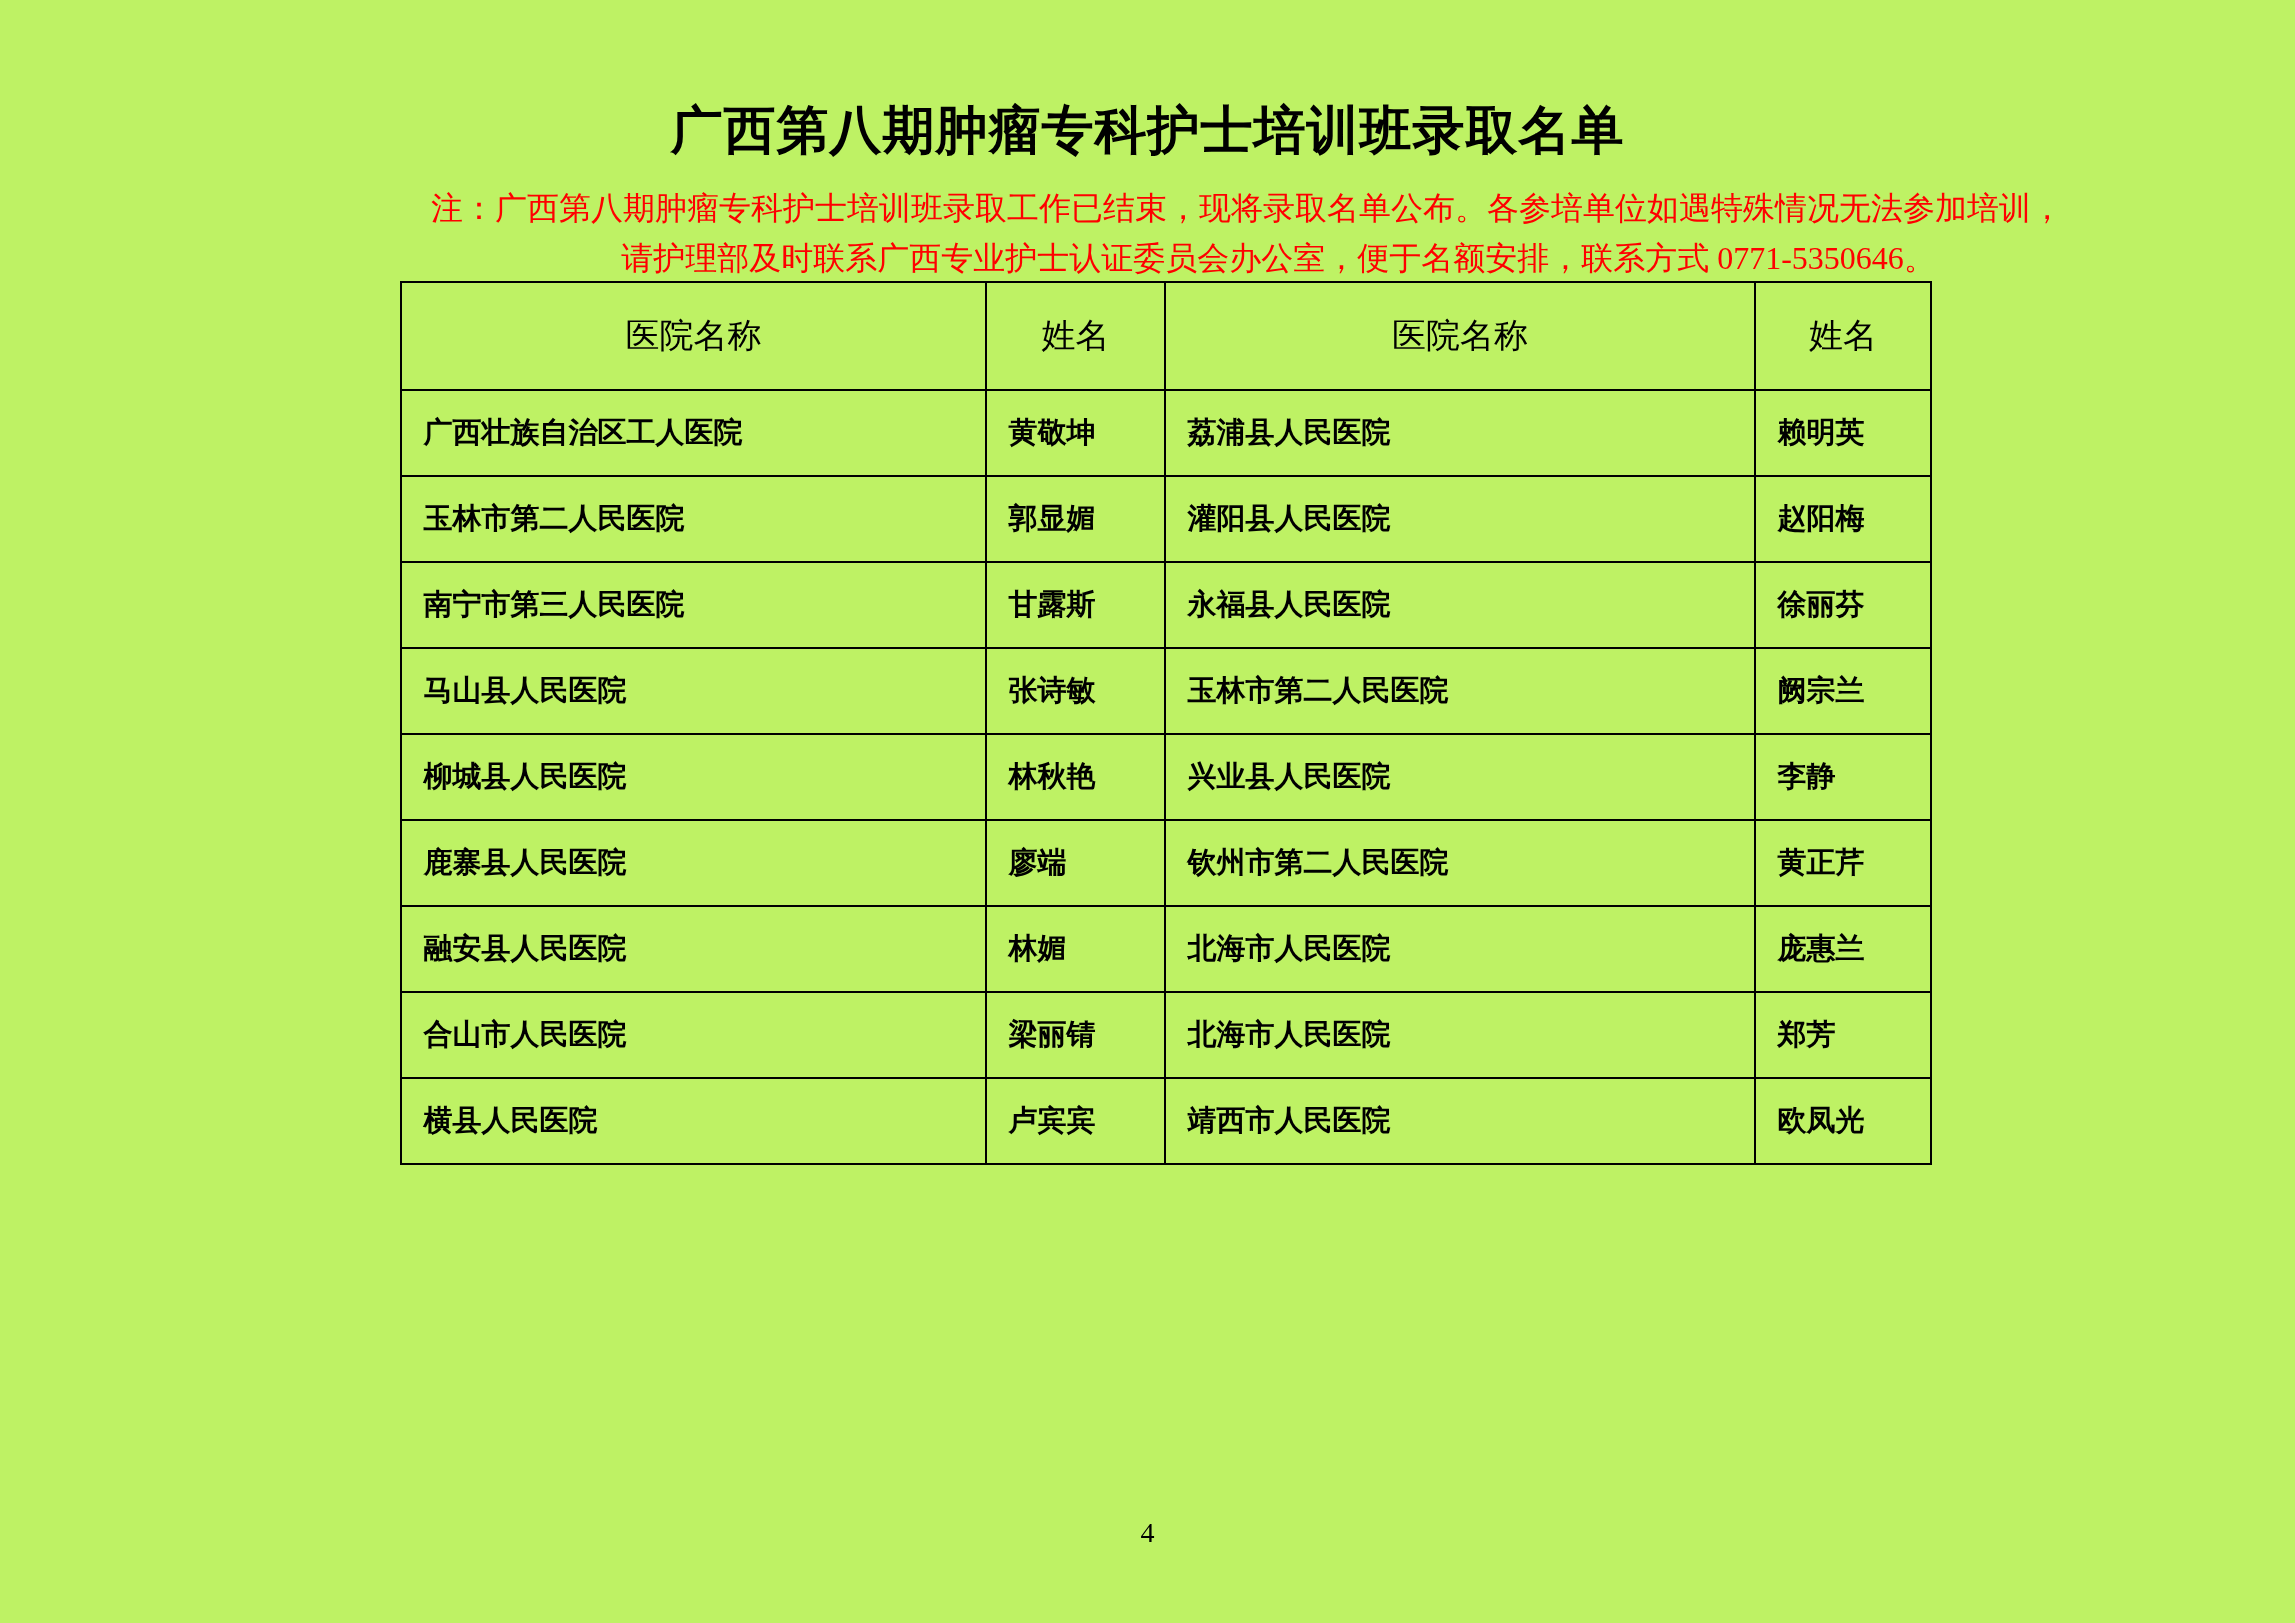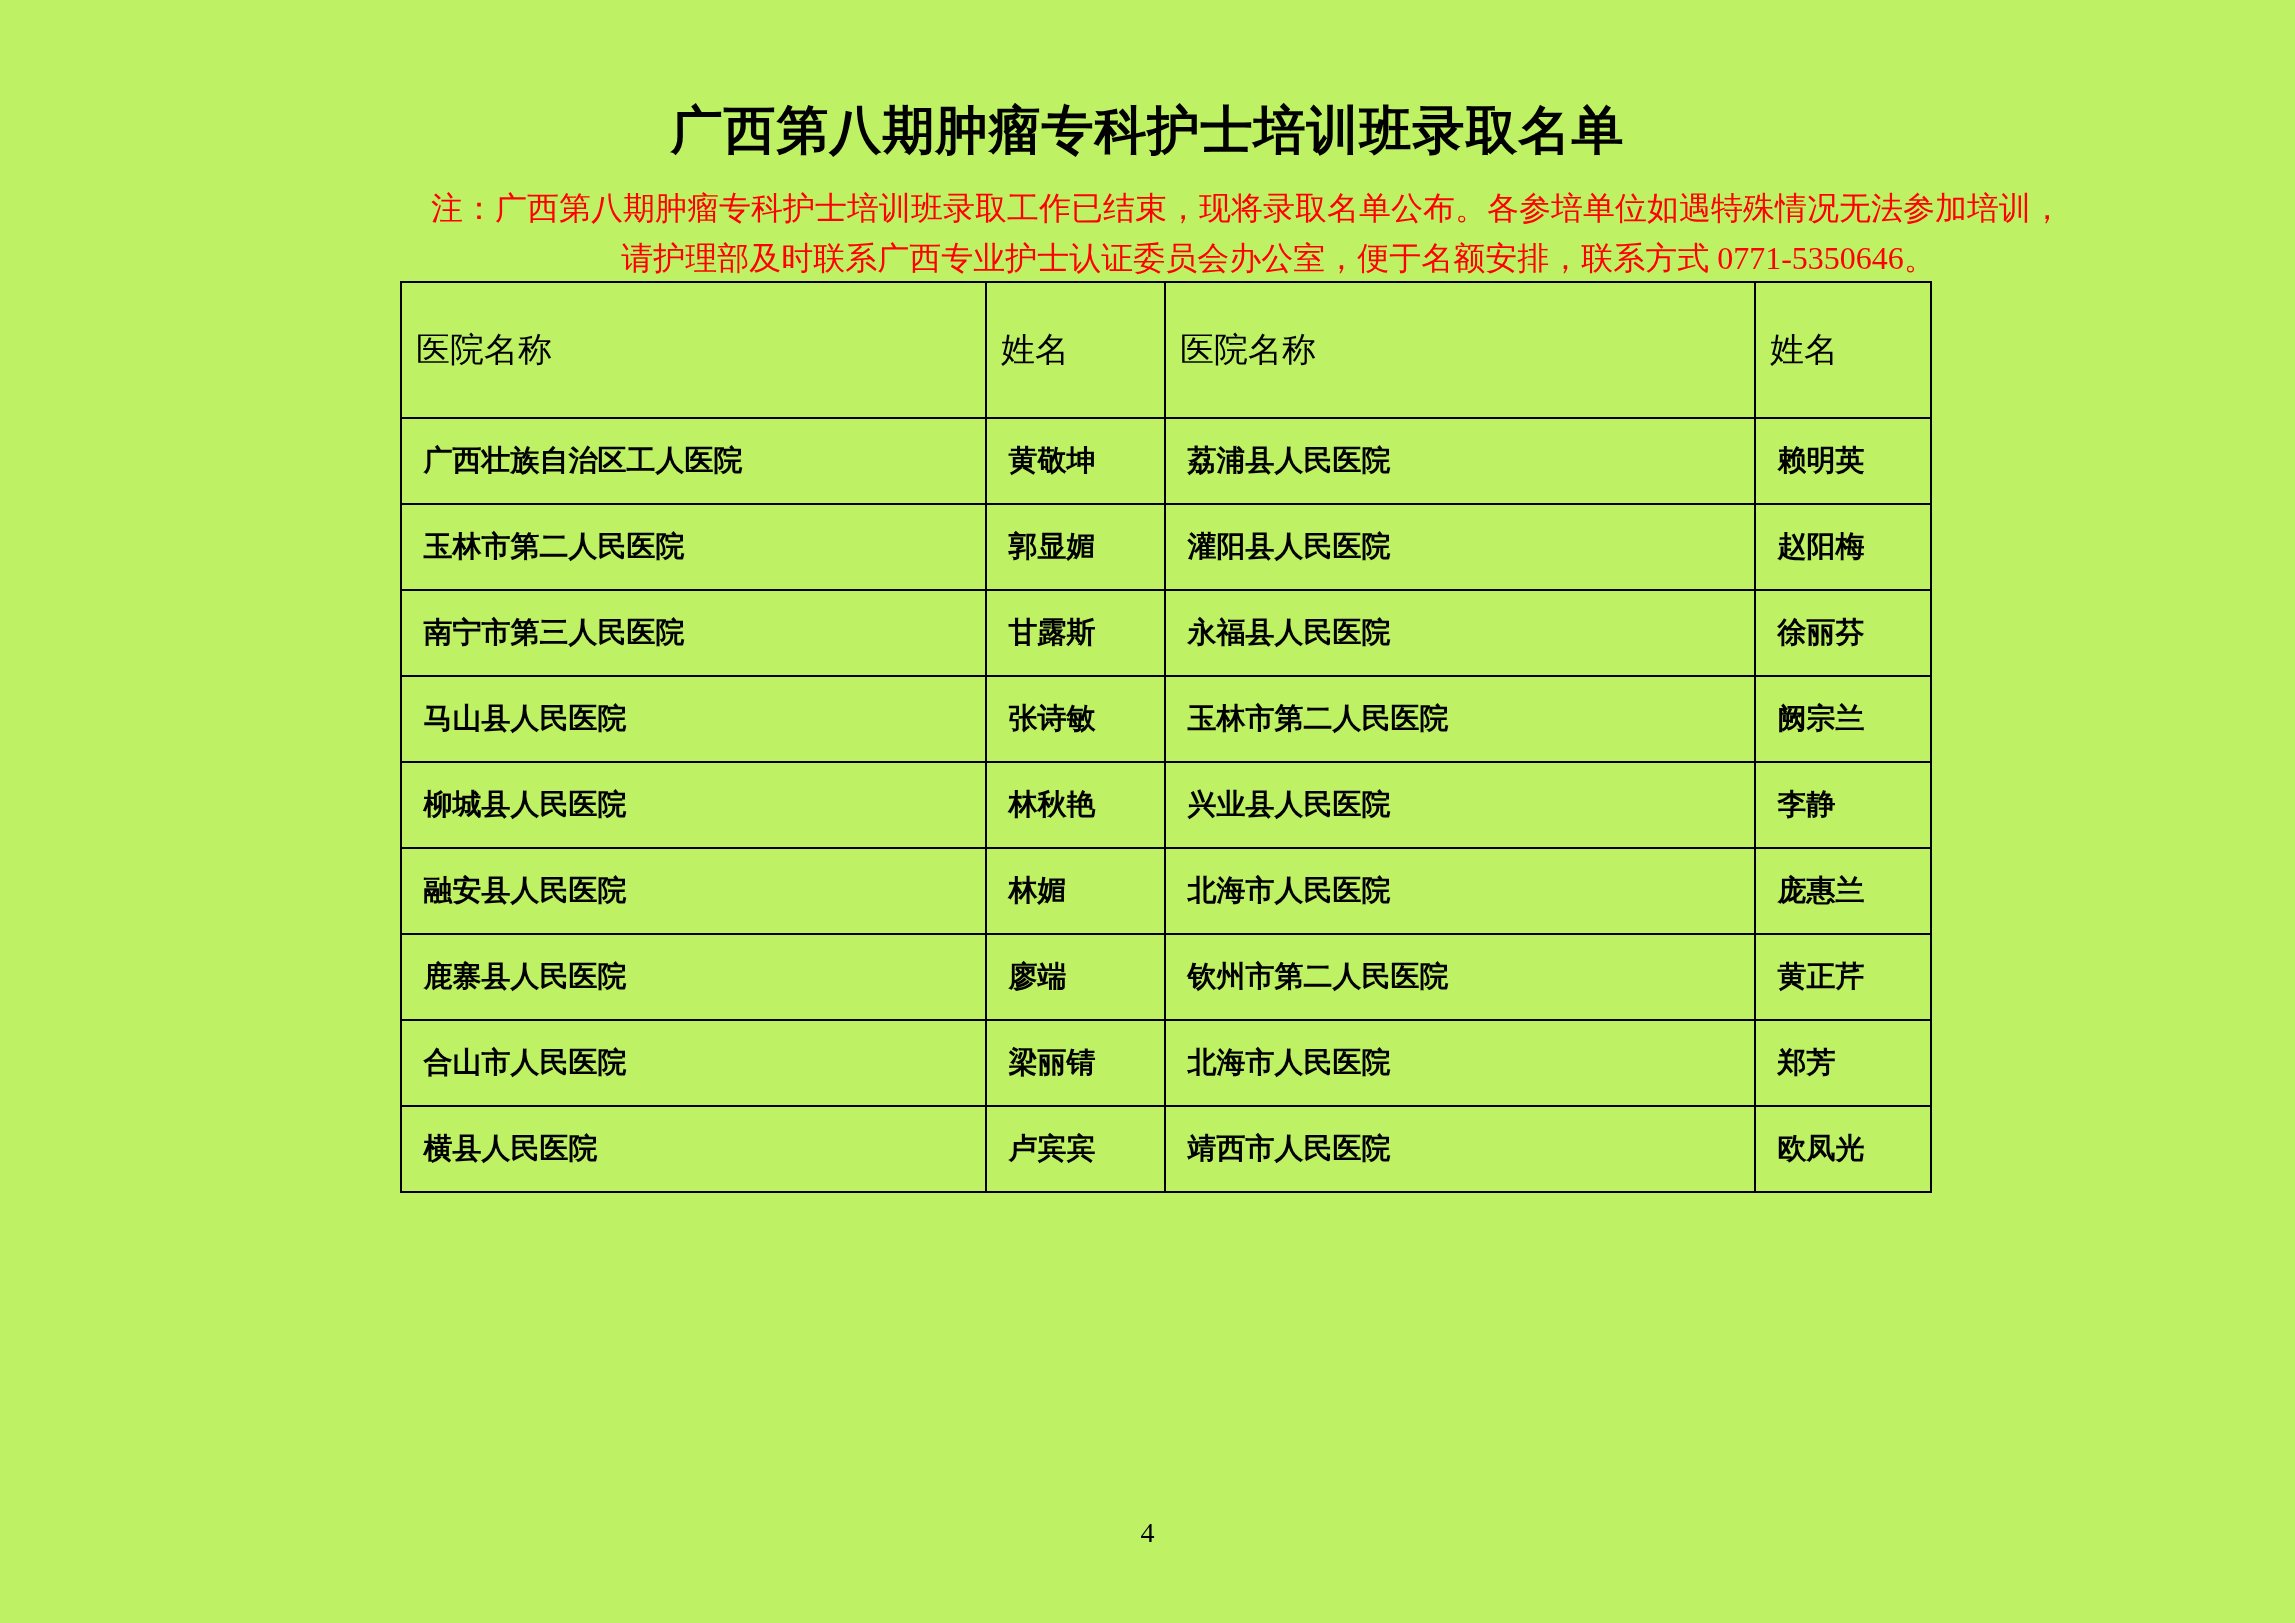--- a/index.html
+++ b/index.html
@@ -47,22 +47,22 @@
   .roster th, .roster td{
     border:2.6px solid #000000;
     font-weight:normal;
     vertical-align:middle;
     overflow:hidden;
     white-space:nowrap;
   }
   .roster th{
     font-size:34px;
     height:106px;
-    text-align:left;
-    padding:14px;
+    text-align:center;
+    padding:0;
     margin-top:40px;
   }
   .roster td{
     font-size:29px;
     height:84px;
     text-align:left;
     padding:0 0 0 21.5px;
     font-weight:bold;
   }
   .col-hosp-1{width:585px;}
@@ -130,30 +130,30 @@
           <td>玉林市第二人民医院</td>
           <td>阙宗兰</td>
         </tr>
         <tr>
           <td>柳城县人民医院</td>
           <td>林秋艳</td>
           <td>兴业县人民医院</td>
           <td>李静</td>
         </tr>
         <tr>
+          <td>鹿寨县人民医院</td>
+          <td>廖端</td>
+          <td>钦州市第二人民医院</td>
+          <td>黄正芹</td>
+        </tr>
+        <tr>
           <td>融安县人民医院</td>
           <td>林媚</td>
           <td>北海市人民医院</td>
           <td>庞惠兰</td>
-        </tr>
-        <tr>
-          <td>鹿寨县人民医院</td>
-          <td>廖端</td>
-          <td>钦州市第二人民医院</td>
-          <td>黄正芹</td>
         </tr>
         <tr>
           <td>合山市人民医院</td>
           <td>梁丽锖</td>
           <td>北海市人民医院</td>
           <td>郑芳</td>
         </tr>
         <tr>
           <td>横县人民医院</td>
           <td>卢宾宾</td>

